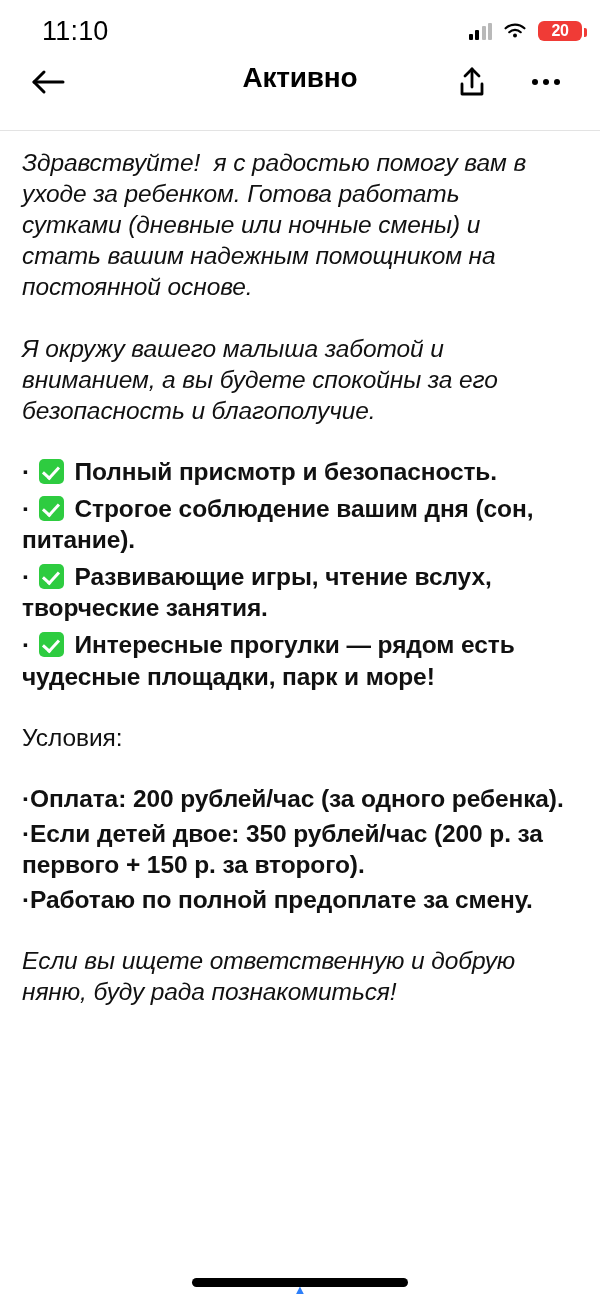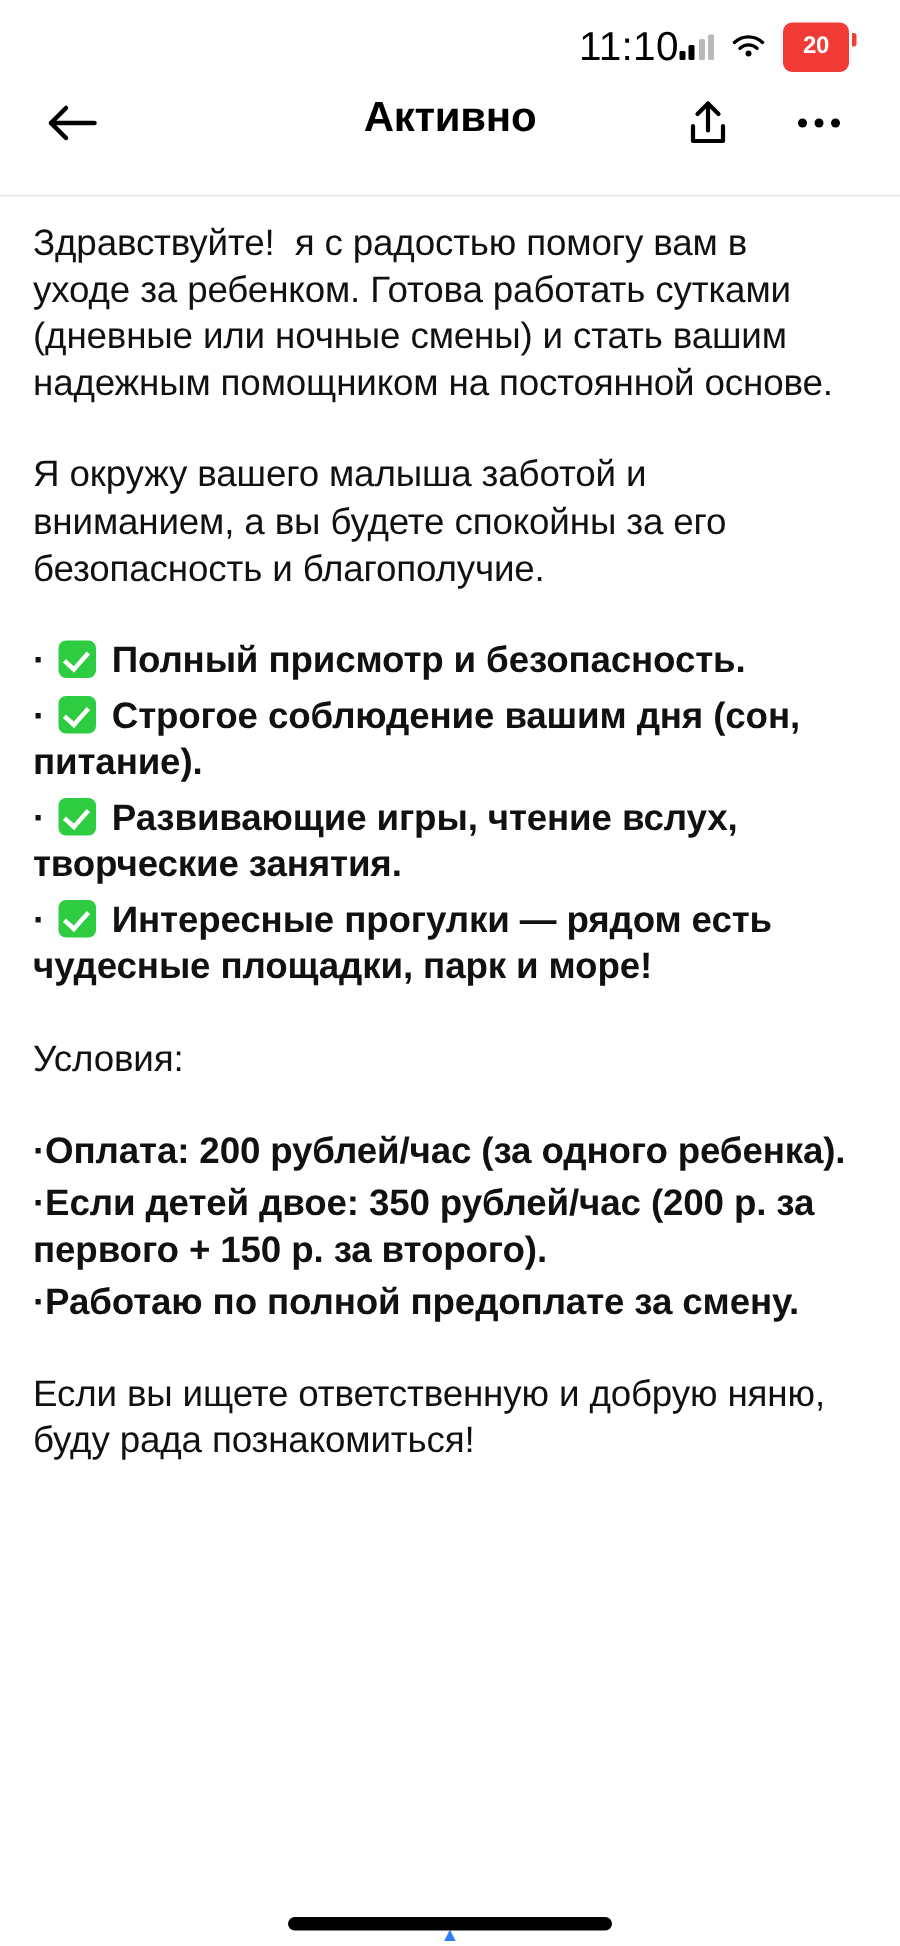--- a/index.html
+++ b/index.html
@@ -14,22 +14,22 @@
     color: #000000;
     overflow: hidden;
     position: relative;
   }
 
   
   .status-bar {
     height: 62px;
     display: flex;
     align-items: center;
-    justify-content: flex-end;
-    padding: 0 34px 0 42px;
+    justify-content: space-between;
+    padding: 0 18px 0 42px;
     box-sizing: border-box;
   }
   .status-time {
     font-size: 27px;
     font-weight: 500;
     letter-spacing: 0.2px;
     color: #000;
   }
   .status-right {
     display: flex;
@@ -50,21 +50,21 @@
   }
   .signal-bars i:nth-child(1) { height: 6px; }
   .signal-bars i:nth-child(2) { height: 10px; }
   .signal-bars i:nth-child(3) { height: 14px; background: #b9b9b9; }
   .signal-bars i:nth-child(4) { height: 17px; background: #b9b9b9; }
 
   .wifi-icon { width: 24px; height: 18px; display:block; }
 
   .battery {
     width: 44px;
-    height: 33px;
+    height: 20px;
     border-radius: 6px;
     background: #f03b36;
     position: relative;
     display: flex;
     align-items: center;
     justify-content: center;
   }
   .battery:after {
     content: "";
     position: absolute;
@@ -132,20 +132,21 @@
     padding: 16px 22px 0 22px;
     box-sizing: border-box;
     font-size: 24.5px;
     line-height: 1.27;
     letter-spacing: -0.1px;
     color: #111;
   }
   .para {
     margin: 0 15px 30px 0;
     white-space: pre-wrap;
+    font-style: italic;
   }
   .para.tight { margin-bottom: 26px; }
   .list {
     margin: 0 0 30px 0;
     font-weight: bold;
   }
   .list-item {
     margin: 0 0 6px 0;
     display: block;
   }

